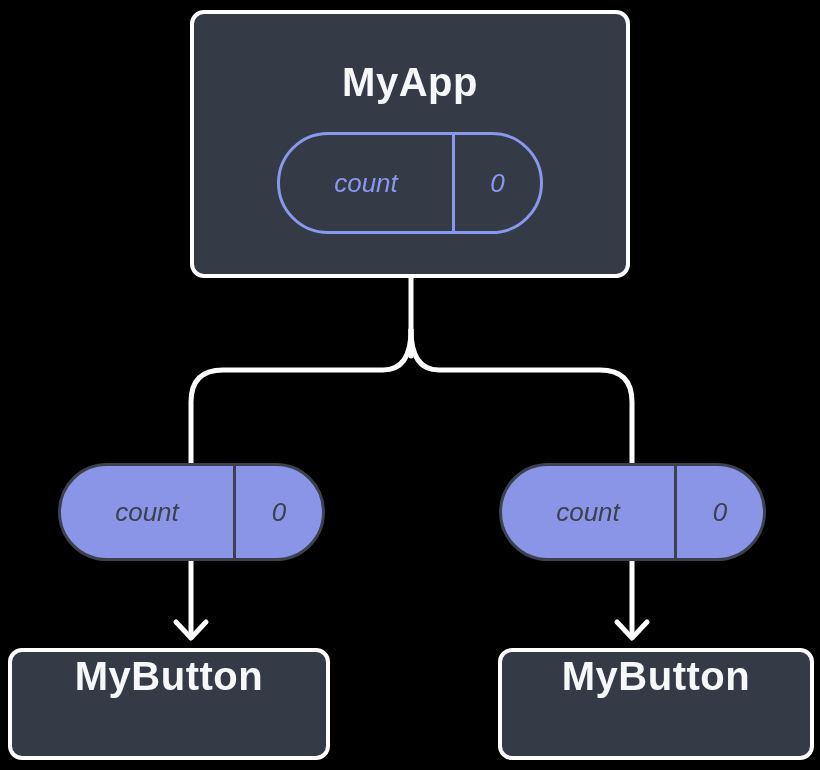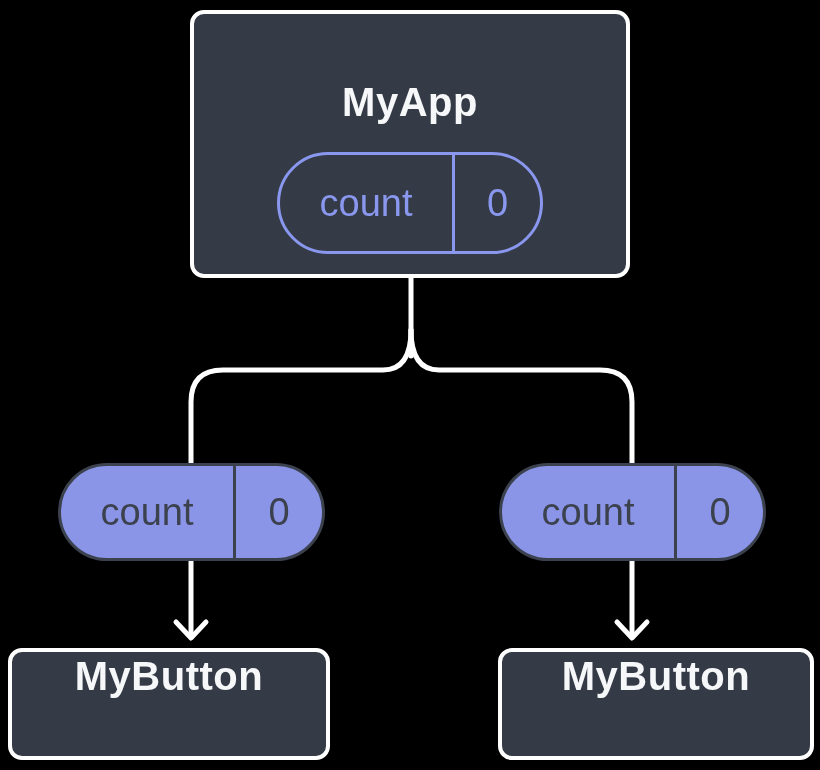--- a/index.html
+++ b/index.html
@@ -38,30 +38,31 @@
     letter-spacing: 0.5px;
   }
   .app-node {
     left: 190px;
     top: 10px;
     width: 440px;
     height: 268px;
     display: flex;
     flex-direction: column;
     align-items: center;
-    padding-top: 64px;
+    padding-top: 44px;
   }
   .app-node .node-title { margin-bottom: 26px; }
   .pill {
     display: flex;
     align-items: stretch;
     box-sizing: border-box;
     border-radius: 51px;
-    font-size: 38px;
+    font-size: 26px;
     line-height: 1;
+    font-style: italic;
   }
   .pill .cell-label {
     width: 172px;
     display: flex;
     align-items: center;
     justify-content: center;
   }
   .pill .cell-value {
     flex: 1;
     display: flex;

